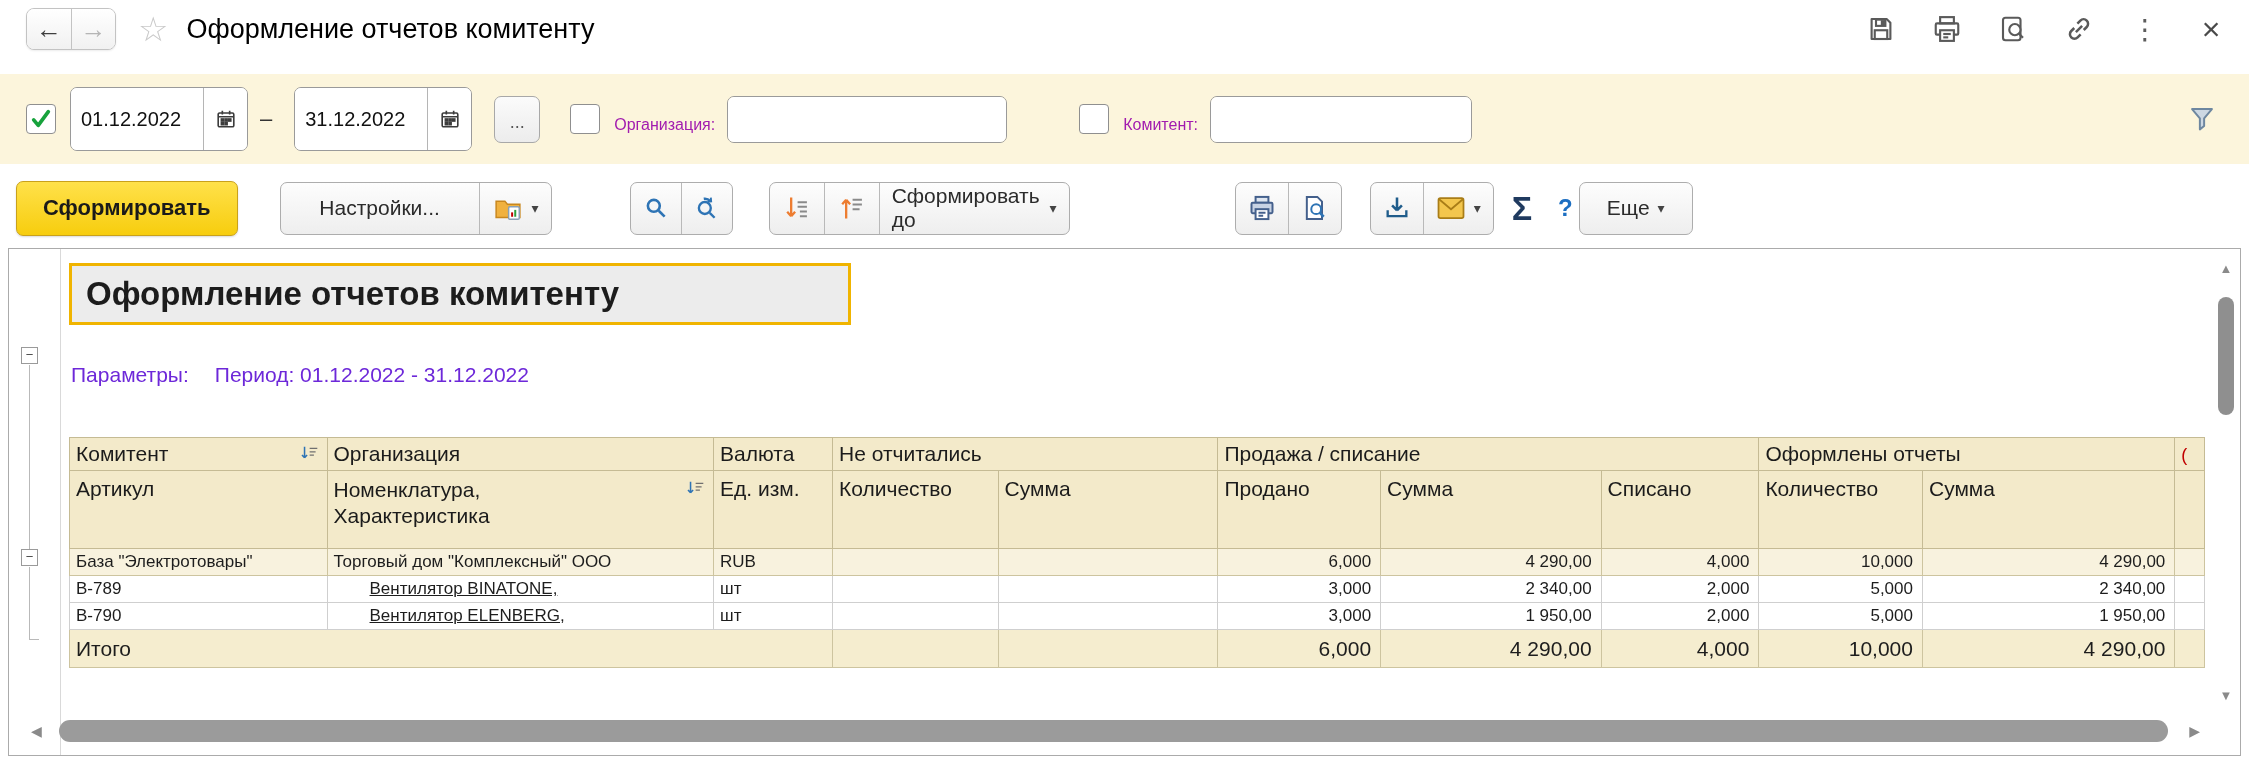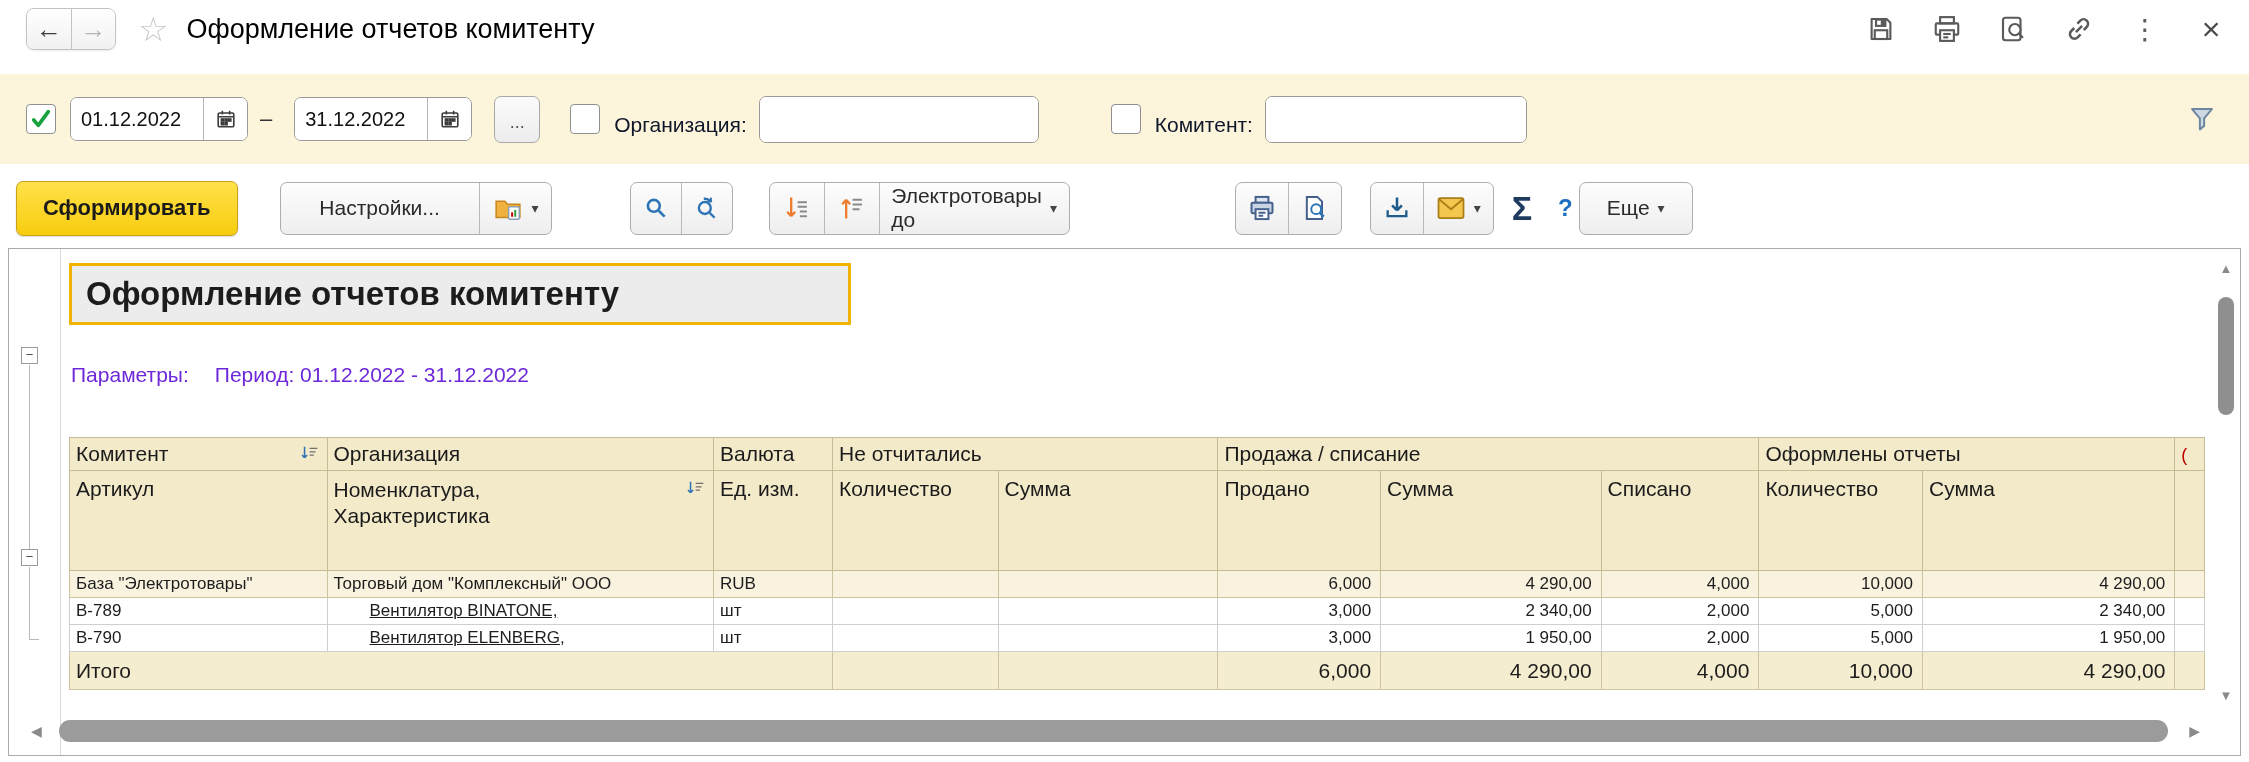--- a/index.html
+++ b/index.html
@@ -17,26 +17,26 @@
   .wintitle { font-size:27px; color:#000; }
   .tb-spacer { flex:1; }
   .tb-icons { display:flex; align-items:center; gap:34px; }
   .tb-icons .ico { width:32px; height:32px; display:flex; align-items:center; justify-content:center; cursor:pointer; }
   .kebab { font-size:28px; color:#5c5c5c; }
   .closex { font-size:32px; color:#4a4a4a; }
 
   
   .filterband { height:90px; margin-top:16px; background:#FCF5DC; display:flex; align-items:center; padding:0 30px 0 26px; }
   .chk { width:30px; height:30px; background:#fff; border:1px solid #8f8f8f; border-radius:4px; display:flex; align-items:center; justify-content:center; flex:none; cursor:pointer; }
-  .datefield { display:flex; height:44px; background:#fff; border:1px solid #9a9a9a; border-radius:7px; overflow:hidden; margin-left:14px; }
+  .datefield { display:flex; height:64px; background:#fff; border:1px solid #9a9a9a; border-radius:7px; overflow:hidden; margin-left:14px; }
   .datefield input { border:0; outline:0; width:132px; font-size:20px; padding:0 4px 0 10px; font-family:inherit; color:#111; }
   .calbtn { width:44px; border-left:1px solid #b5b5b5; display:flex; align-items:center; justify-content:center; background:#fff; cursor:pointer; }
   .dash { font-size:22px; margin:0 8px 0 12px; color:#333; }
   .dotsbtn { height:47px; min-width:46px; margin-left:22px; border:1px solid #a8a8a8; border-radius:7px; background:linear-gradient(#fbfbfb,#ececec); font-size:18px; color:#555; display:flex; align-items:flex-end; justify-content:center; padding-bottom:9px; cursor:pointer; }
-  .flabel { font-size:21px; color:#0f172a; margin:12px 12px 0 14px; }
+  .flabel { font-size:16px; color:#a21caf; margin:12px 12px 0 14px; }
   .reffield { display:flex; height:47px; background:#fff; border:1px solid #9a9a9a; border-radius:7px; overflow:hidden; }
   .reffield input { border:0; outline:0; flex:1; font-size:20px; padding:0 8px; font-family:inherit; }
   .funnel { margin-left:auto; width:34px; height:34px; cursor:pointer; }
 
   
   .toolbar { height:82px; display:flex; align-items:center; padding:6px 16px 0 16px; background:#fff; }
   .btn, .group { height:53px; border:1px solid #adadad; border-radius:7px; background:linear-gradient(#fdfdfd,#eeeeee); display:flex; align-items:center; overflow:hidden; }
   .seg { height:100%; display:flex; align-items:center; justify-content:center; padding:0 12px; cursor:pointer; font-size:21px; color:#2b2b2b; }
   .seg + .seg { border-left:1px solid #b9b9b9; }
   .btn-generate { height:55px; padding:0 26px; border:1px solid #c9a11b; border-radius:7px; background:linear-gradient(#ffe14a,#f7cd0e); font-size:22px; font-weight:bold; color:#1a1a1a; cursor:pointer; box-shadow:0 1px 2px rgba(0,0,0,.15); }
@@ -52,21 +52,21 @@
   .minusbox { position:absolute; width:17px; height:17px; border:1px solid #9a9a9a; background:#fff; font-size:13px; line-height:14px; text-align:center; color:#444; cursor:pointer; }
   .gline { position:absolute; background:#b9b9b9; }
   .content { position:absolute; left:52px; top:0; right:28px; bottom:0; }
   .rtitlebox { margin:14px 0 0 8px; width:782px; height:62px; background:#ececec; border:3px solid #f0b400; display:flex; align-items:center; padding-left:14px; }
   .rtitle { font-size:33px; font-weight:bold; color:#1c1c1c; }
   .params { margin:38px 0 0 10px; font-size:21px; color:#6d28d9; display:flex; gap:26px; }
   table.rep { border-collapse:collapse; table-layout:fixed; margin:50px 7px 0 8px; }
   table.rep th, table.rep td { border:1px solid #c5bb94; overflow:hidden; white-space:nowrap; }
   table.rep th { background:#f3eaca; font-weight:normal; font-size:21px; text-align:left; padding:3px 6px; color:#1b1b1b; }
   tr.h1 th { height:33px; vertical-align:middle; }
-  tr.h2 th { height:100px; vertical-align:top; padding-top:6px; }
+  tr.h2 th { height:78px; vertical-align:top; padding-top:6px; }
   .two-line { white-space:pre-line !important; line-height:1.25; }
   td { font-size:17px; padding:2px 6px; background:#fff; border-color:#cfcfcf !important; height:27px; }
   tr.grp td { background:#f8f2de; border-color:#cdc49f !important; }
   tr.tot td { background:#f5edcf; border-color:#cdc49f !important; font-size:21px; height:38px; border-top:1px solid #8f8f8f !important; }
   td.num { text-align:right; padding-right:9px; }
   td.indent { padding-left:42px;text-decoration:underline; }
   .sorticon { float:right; margin-top:3px; }
   .clipcol { color:#c00000; font-size:18px; }
 
   
@@ -233,21 +233,21 @@
         <path d="M12.5 7h8M12.5 11h8M14.5 15h6M14.5 19h6" stroke="#8a8a8a" stroke-width="1.7"></path>
       </svg>
     </div>
     <div class="seg">
       <svg width="30" height="28" viewBox="0 0 24 24" fill="none">
         <path d="M7 21V5M7 5L3.6 8.8M7 5l3.4 3.8" stroke="#ed7d31" stroke-width="2"></path>
         <path d="M12.5 5h8M12.5 9h8M12.5 13h6" stroke="#8a8a8a" stroke-width="1.7"></path>
       </svg>
     </div>
     <div class="seg" style="width:190px;">
-      <span>Электротовары до</span>
+      <span>Сформировать до</span>
       <span class="caret">▾</span>
     </div>
   </div>
 
   <div class="group" style="margin-left:165px;">
     <div class="seg">
       <svg width="28" height="28" viewBox="0 0 24 24" fill="none" stroke="#44608c" stroke-width="1.7">
         <rect x="6.5" y="2.5" width="11" height="5" fill="#dfe6f0"></rect>
           <rect x="3" y="7.5" width="18" height="9" rx="1" fill="#c8d3e4"></rect>
           <rect x="6.5" y="13" width="11" height="8.5" fill="#fff"></rect>

